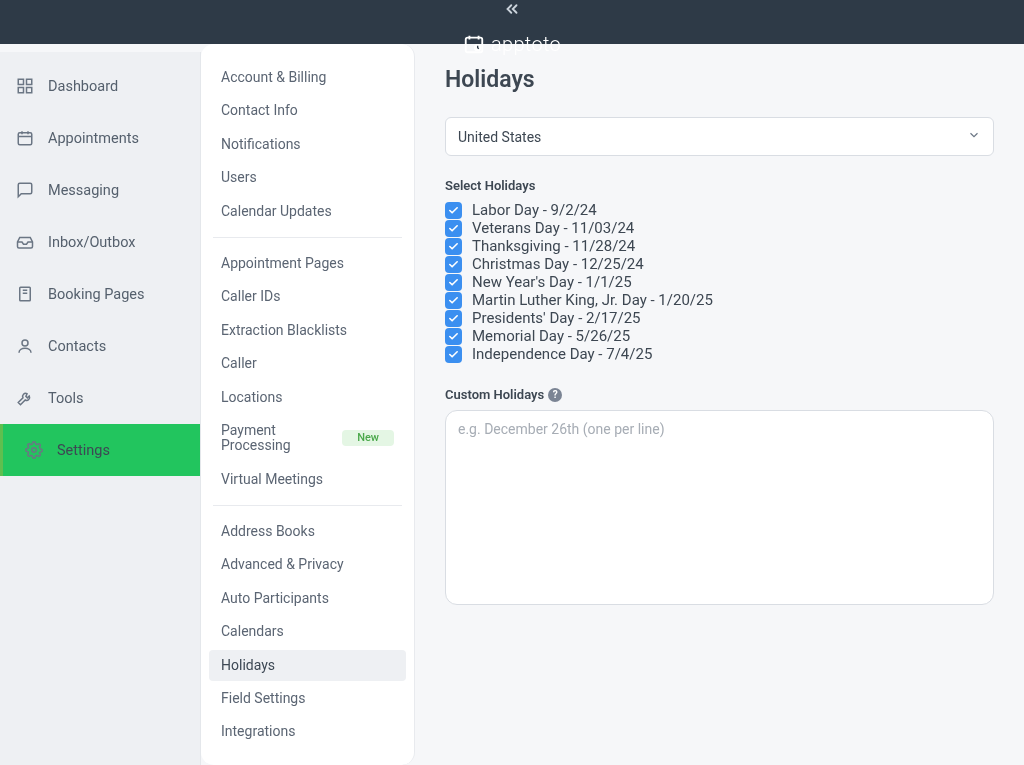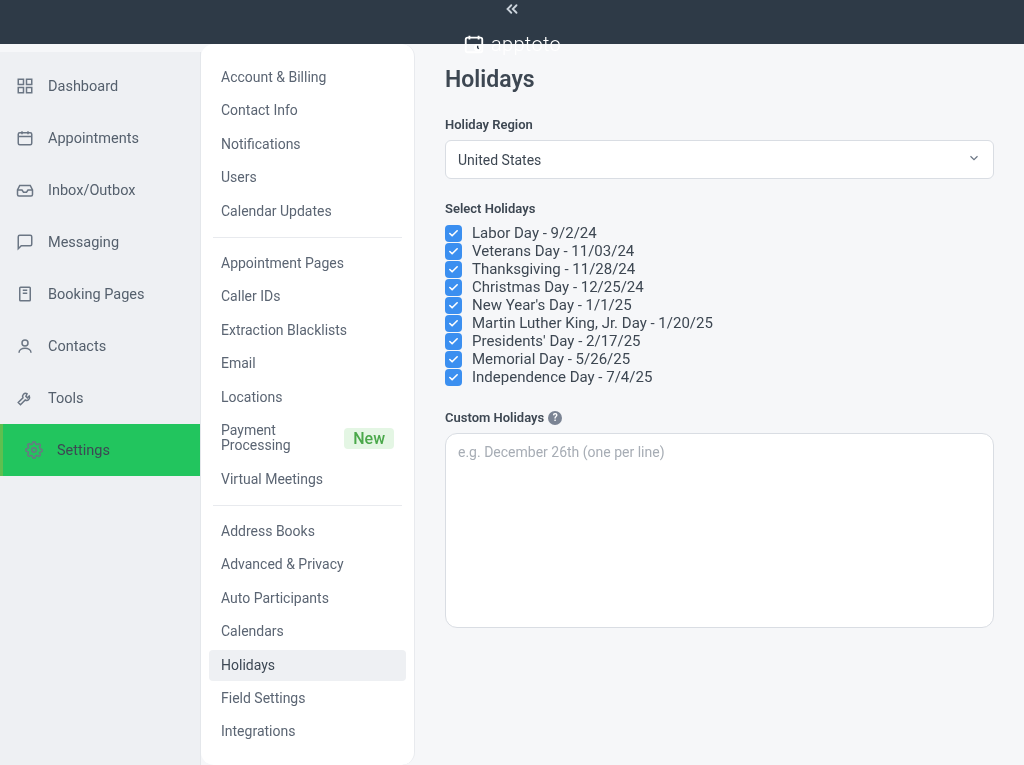--- a/index.html
+++ b/index.html
@@ -79,22 +79,22 @@
     margin-bottom: 2px;
     display:flex;
     align-items:center;
     gap:8px;
   }
   .sub-item.active { background: #eef0f3; color: #3d4854; }
   .sub-divider { border: none; border-top: 1px solid #e8eaee; margin: 10px 4px; }
   .badge-new {
     background: #e4f6e4;
     color: #4aa84a;
-    font-size: 16px;
-    padding: 2px 9px;
+    font-size: 11px;
+    padding: 2px 15px;
     border-radius: 4px;
     font-weight: 500;
   }
 
   
   .main {
     flex: 1;
     padding: 22px 30px;
     overflow: auto;
   }
@@ -182,37 +182,37 @@
           <svg width="18" height="18" viewBox="0 0 24 24" fill="none" stroke="#6b7684" stroke-width="2">
             <rect x="3" y="5" width="18" height="16" rx="2"></rect>
             <path d="M3 10h18M8 3v4M16 3v4"></path>
           </svg>
         </span>
       <span>Appointments</span>
     </div>
     <div class="side-item">
       <span class="side-icon">
           <svg width="18" height="18" viewBox="0 0 24 24" fill="none" stroke="#6b7684" stroke-width="2">
+            <path d="M21 15a2 2 0 0 1-2 2H7l-4 4V5a2 2 0 0 1 2-2h14a2 2 0 0 1 2 2z"></path>
+          </svg>
+        </span>
+      <span>Messaging</span>
+    </div>
+    <div class="side-item">
+      <span class="side-icon">
+          <svg width="18" height="18" viewBox="0 0 24 24" fill="none" stroke="#6b7684" stroke-width="2">
             <path d="M22 12h-6l-2 3h-4l-2-3H2"></path>
             <path d="M5 6h14l3 6v6a2 2 0 0 1-2 2H4a2 2 0 0 1-2-2v-6z"></path>
           </svg>
         </span>
       <span>Inbox/Outbox</span>
     </div>
     <div class="side-item">
       <span class="side-icon">
           <svg width="18" height="18" viewBox="0 0 24 24" fill="none" stroke="#6b7684" stroke-width="2">
-            <path d="M21 15a2 2 0 0 1-2 2H7l-4 4V5a2 2 0 0 1 2-2h14a2 2 0 0 1 2 2z"></path>
-          </svg>
-        </span>
-      <span>Messaging</span>
-    </div>
-    <div class="side-item">
-      <span class="side-icon">
-          <svg width="18" height="18" viewBox="0 0 24 24" fill="none" stroke="#6b7684" stroke-width="2">
             <rect x="5" y="3" width="14" height="18" rx="1"></rect>
             <path d="M9 7h6M9 11h6"></path>
           </svg>
         </span>
       <span>Booking Pages</span>
     </div>
     <div class="side-item">
       <span class="side-icon">
           <svg width="18" height="18" viewBox="0 0 24 24" fill="none" stroke="#6b7684" stroke-width="2">
             <circle cx="12" cy="8" r="4"></circle>
@@ -260,21 +260,21 @@
     <div class="sub-item">
         <span>Appointment Pages</span>
       </div>
     <div class="sub-item">
         <span>Caller IDs</span>
       </div>
     <div class="sub-item">
         <span>Extraction Blacklists</span>
       </div>
     <div class="sub-item">
-        <span>Email</span>
+        <span>Caller</span>
       </div>
     <div class="sub-item">
         <span>Locations</span>
       </div>
     <div class="sub-item">
         <span>Payment Processing</span>
         <span class="badge-new">New</span>
       </div>
     <div class="sub-item">
         <span>Virtual Meetings</span>
@@ -299,21 +299,20 @@
         <span>Field Settings</span>
       </div>
     <div class="sub-item">
         <span>Integrations</span>
       </div>
   </nav>
 
   <main class="main">
     <h1>Holidays</h1>
 
-    <div class="field-label">Holiday Region</div>
     <div class="select">
       <span>United States</span>
       <span><svg width="14" height="14" viewBox="0 0 24 24" fill="none" stroke="#6b7684" stroke-width="2">
             <polyline points="6 9 12 15 18 9"></polyline>
           </svg></span>
     </div>
 
     <div class="field-label">Select Holidays</div>
     <div class="holiday-list" id="holiday-list">
         <label class="holiday-row">

